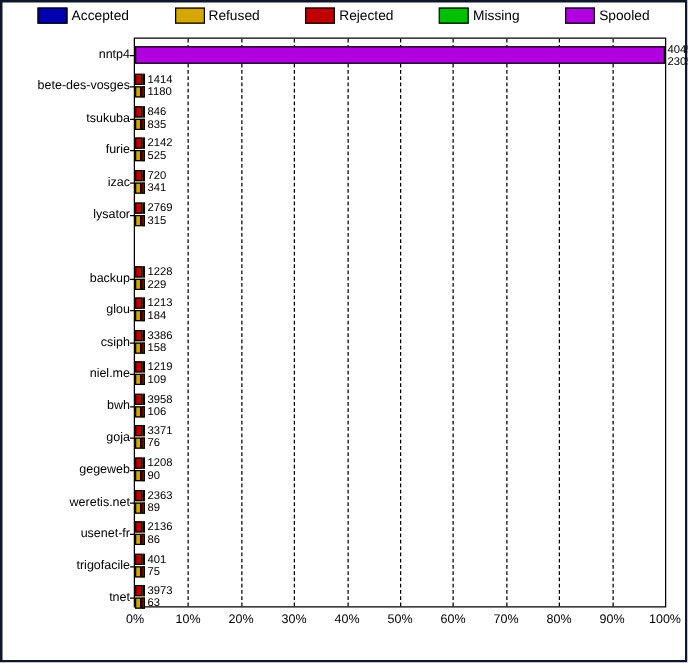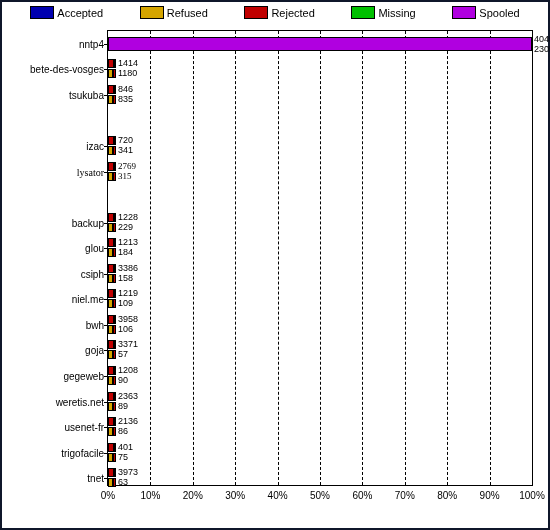--- a/index.html
+++ b/index.html
@@ -166,31 +166,41 @@
       <div class="bar-row" style="top: 51.1111px; height: 25.5556px;">
         <div class="y-label">tsukuba</div>
         <div class="y-tick-mark"></div>
         <div class="bar-segment" style="left: 0px; width: 6px; top: 2.77778px; background: rgb(192, 0, 0);"></div>
         <div class="bar-segment" style="left: 6px; width: 2px; top: 2.77778px; background: rgb(0, 192, 0);"></div>
         <div class="bar-label" style="left: 10px; top: 1.77778px;">846</div>
         <div class="bar-segment" style="left: 0px; width: 5px; top: 12.7778px; background: rgb(213, 165, 0);"></div>
         <div class="bar-segment" style="left: 5px; width: 3px; top: 12.7778px; background: rgb(192, 0, 0);"></div>
         <div class="bar-label" style="left: 10px; top: 11.7778px;">835</div>
       </div>
+      <div class="bar-row" style="top: 76.6667px; height: 25.5556px;">
+        <div class="y-label">furie</div>
+        <div class="y-tick-mark"></div>
+        <div class="bar-segment" style="left: 0px; width: 6px; top: 2.77778px; background: rgb(192, 0, 0);"></div>
+        <div class="bar-segment" style="left: 6px; width: 2px; top: 2.77778px; background: rgb(0, 192, 0);"></div>
+        <div class="bar-label" style="left: 10px; top: 1.77778px;">2142</div>
+        <div class="bar-segment" style="left: 0px; width: 5px; top: 12.7778px; background: rgb(213, 165, 0);"></div>
+        <div class="bar-segment" style="left: 5px; width: 3px; top: 12.7778px; background: rgb(192, 0, 0);"></div>
+        <div class="bar-label" style="left: 10px; top: 11.7778px;">525</div>
+      </div>
       <div class="bar-row" style="top: 102.222px; height: 25.5556px; padding-left: 36px;">
         <div class="y-label">izac</div>
         <div class="y-tick-mark"></div>
         <div class="bar-segment" style="left: 0px; width: 6px; top: 2.77778px; background: rgb(192, 0, 0);"></div>
         <div class="bar-segment" style="left: 6px; width: 2px; top: 2.77778px; background: rgb(0, 192, 0);"></div>
         <div class="bar-label" style="left: 10px; top: 1.77778px;">720</div>
         <div class="bar-segment" style="left: 0px; width: 5px; top: 12.7778px; background: rgb(213, 165, 0);"></div>
         <div class="bar-segment" style="left: 5px; width: 3px; top: 12.7778px; background: rgb(192, 0, 0);"></div>
         <div class="bar-label" style="left: 10px; top: 11.7778px;">341</div>
       </div>
-      <div class="bar-row" style="top: 127.778px; height: 25.5556px; font-family: Liberation Serif, serif;">
+      <div class="bar-row" style="top: 127.778px; height: 25.5556px;">
         <div class="y-label">lysator</div>
         <div class="y-tick-mark"></div>
         <div class="bar-segment" style="left: 0px; width: 6px; top: 2.77778px; background: rgb(192, 0, 0);"></div>
         <div class="bar-segment" style="left: 6px; width: 2px; top: 2.77778px; background: rgb(0, 192, 0);"></div>
         <div class="bar-label" style="left: 10px; top: 1.77778px;">2769</div>
         <div class="bar-segment" style="left: 0px; width: 5px; top: 12.7778px; background: rgb(213, 165, 0);"></div>
         <div class="bar-segment" style="left: 5px; width: 3px; top: 12.7778px; background: rgb(192, 0, 0);"></div>
         <div class="bar-label" style="left: 10px; top: 11.7778px;">315</div>
       </div>
       <div class="bar-row" style="top: 178.889px; height: 25.5556px;">
@@ -244,21 +254,21 @@
         <div class="bar-label" style="left: 10px; top: 11.7778px;">106</div>
       </div>
       <div class="bar-row" style="top: 306.667px; height: 25.5556px;">
         <div class="y-label">goja</div>
         <div class="y-tick-mark"></div>
         <div class="bar-segment" style="left: 0px; width: 6px; top: 2.77778px; background: rgb(192, 0, 0);"></div>
         <div class="bar-segment" style="left: 6px; width: 2px; top: 2.77778px; background: rgb(0, 192, 0);"></div>
         <div class="bar-label" style="left: 10px; top: 1.77778px;">3371</div>
         <div class="bar-segment" style="left: 0px; width: 5px; top: 12.7778px; background: rgb(213, 165, 0);"></div>
         <div class="bar-segment" style="left: 5px; width: 3px; top: 12.7778px; background: rgb(192, 0, 0);"></div>
-        <div class="bar-label" style="left: 10px; top: 11.7778px;">57</div>
+        <div class="bar-label" style="left: 10px; top: 11.7778px;">76</div>
       </div>
       <div class="bar-row" style="top: 332.222px; height: 25.5556px;">
         <div class="y-label">gegeweb</div>
         <div class="y-tick-mark"></div>
         <div class="bar-segment" style="left: 0px; width: 6px; top: 2.77778px; background: rgb(192, 0, 0);"></div>
         <div class="bar-segment" style="left: 6px; width: 2px; top: 2.77778px; background: rgb(0, 192, 0);"></div>
         <div class="bar-label" style="left: 10px; top: 1.77778px;">1208</div>
         <div class="bar-segment" style="left: 0px; width: 5px; top: 12.7778px; background: rgb(213, 165, 0);"></div>
         <div class="bar-segment" style="left: 5px; width: 3px; top: 12.7778px; background: rgb(192, 0, 0);"></div>
         <div class="bar-label" style="left: 10px; top: 11.7778px;">90</div>

